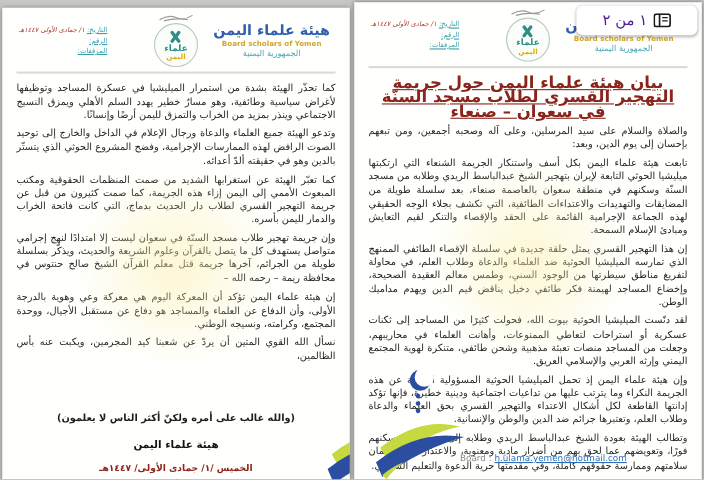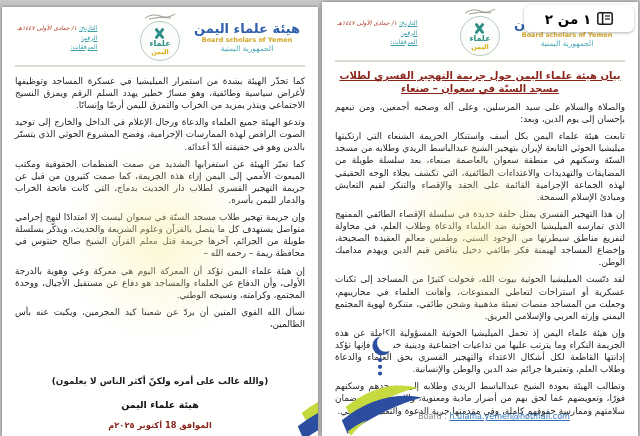--- a/index.html
+++ b/index.html
@@ -38,26 +38,26 @@
   .logo-ar2{color:#d8b014;font-weight:bold;font-size:6.5px;line-height:8px;}
   .hdr-meta{position:absolute;left:2px;top:11px;font-size:6.3px;line-height:9.5px;color:#3ba0ad;text-align:right;}
   .hdr-meta .lbl{text-decoration:underline;}
   .hdr-meta .hand{color:#b0382c;font-style:italic;font-size:6px;}
 
   
   .badge{
     position:absolute;top:3px;left:202px;width:110px;height:27px;
     background:#ffffff;border-radius:6px;box-shadow:0 1px 3px rgba(0,0,0,.3);
     display:flex;align-items:center;justify-content:center;gap:6px;direction:rtl;
-    font-size:13.5px;font-weight:bold;color:#000000;z-index:5;
+    font-size:13.5px;font-weight:normal;color:#4c1d95;z-index:5;
   }
 
   
   .doc-title{
-    margin:7px 1px 6px;color:#8a241c;font-weight:bold;font-size:10px;
+    margin:7px 1px 6px;color:#8a241c;font-weight:bold;font-size:15px;
     text-decoration:underline;text-align:center;line-height:13px;
   }
   .doc-body p{margin:0 0 5px;font-size:8.9px;line-height:1.36;color:#1d1d1d;text-align:justify;}
   .doc-body p.ayah{text-align:center;font-weight:bold;margin-top:45px;}
   .sig{text-align:center;font-weight:bold;font-size:9.5px;color:#111;margin-top:12px;}
   .sig-dates{text-align:center;color:#8a241c;font-weight:bold;font-size:8.3px;line-height:16px;margin-top:7px;}
 
   
   .email-line{
     position:absolute;bottom:15px;left:0;right:0;text-align:center;
@@ -104,29 +104,30 @@
           </div>
         </div>
         <div class="hdr-meta">
           <div><span class="lbl">التاريخ:</span> <span class="hand">١/ جمادى الأولى ١٤٤٧هـ</span></div>
           <div><span class="lbl">الرقم:</span></div>
           <div><span class="lbl">المرفقات:</span></div>
         </div>
       </div>
 
       <div class="doc-body" style="padding-top:8px;">
-        <p>كما تحذّر الهيئة بشدة من استمرار الميليشيا في عسكرة المساجد وتوظيفها لأغراض سياسية وطائفية، وهو مسارٌ خطير يهدد السلم الرقم ويمزق النسيج الاجتماعي وينذر بمزيد من الخراب والتمزق لليمن أرضًا وإنسانًا.</p>
+        <p>كما تحذّر الهيئة بشدة من استمرار الميليشيا في عسكرة المساجد وتوظيفها لأغراض سياسية وطائفية، وهو مسارٌ خطير يهدد السلم الأهلي ويمزق النسيج الاجتماعي وينذر بمزيد من الخراب والتمزق لليمن أرضًا وإنسانًا.</p>
         <p>وتدعو الهيئة جميع العلماء والدعاة ورجال الإعلام في الداخل والخارج إلى توحيد الصوت الرافض لهذه الممارسات الإجرامية، وفضح المشروع الحوثي الذي يتستّر بالدين وهو في حقيقته ألدّ أعدائه.</p>
         <p>كما تعبّر الهيئة عن استغرابها الشديد من صمت المنظمات الحقوقية ومكتب المبعوث الأممي إلى اليمن إزاء هذه الجريمة، كما صمت كثيرون من قبل عن جريمة التهجير القسري لطلاب دار الحديث بدماج، التي كانت فاتحة الخراب والدمار لليمن بأسره.</p>
         <p>وإن جريمة تهجير طلاب مسجد السنّة في سعوان ليست إلا امتدادًا لنهج إجرامي متواصل يستهدف كل ما يتصل بالقرآن وعلوم الشريعة والحديث، ويذكّر بسلسلة طويلة من الجرائم، آخرها جريمة قتل معلم القرآن الشيخ صالح حنتوس في محافظة ريمة – رحمه الله –</p>
         <p>إن هيئة علماء اليمن تؤكد أن المعركة اليوم هي معركة وعي وهوية بالدرجة الأولى، وأن الدفاع عن العلماء والمساجد هو دفاع عن مستقبل الأجيال، ووحدة المجتمع، وكرامته، ونسيجه الوطني.</p>
         <p style="margin-bottom:2px;">نسأل الله القوي المتين أن يردّ عن شعبنا كيد المجرمين، ويكبت عنه بأس الظالمين،</p>
         <p class="ayah">(والله غالب على أمره ولكنّ أكثر الناس لا يعلمون)</p>
         <div class="sig">هيئة علماء اليمن</div>
         <div class="sig-dates">
+          <div>الخميس /١/ جمادى الأولى/ ١٤٤٧هـ</div>
           <div>الموافق 18 أكتوبر ٢٠٢٥م</div>
         </div>
       </div>
 
       <svg class="corner-mark-clip" viewBox="0 0 90 112">
         <path d="M8 80 Q46 50 84 60 Q52 66 16 94 Z" fill="#c6d93f"></path>
         <path d="M4 94 Q44 62 88 70 Q50 80 10 108 Z" fill="#2b4ea0"></path>
       </svg>
     </div>
   </div>

